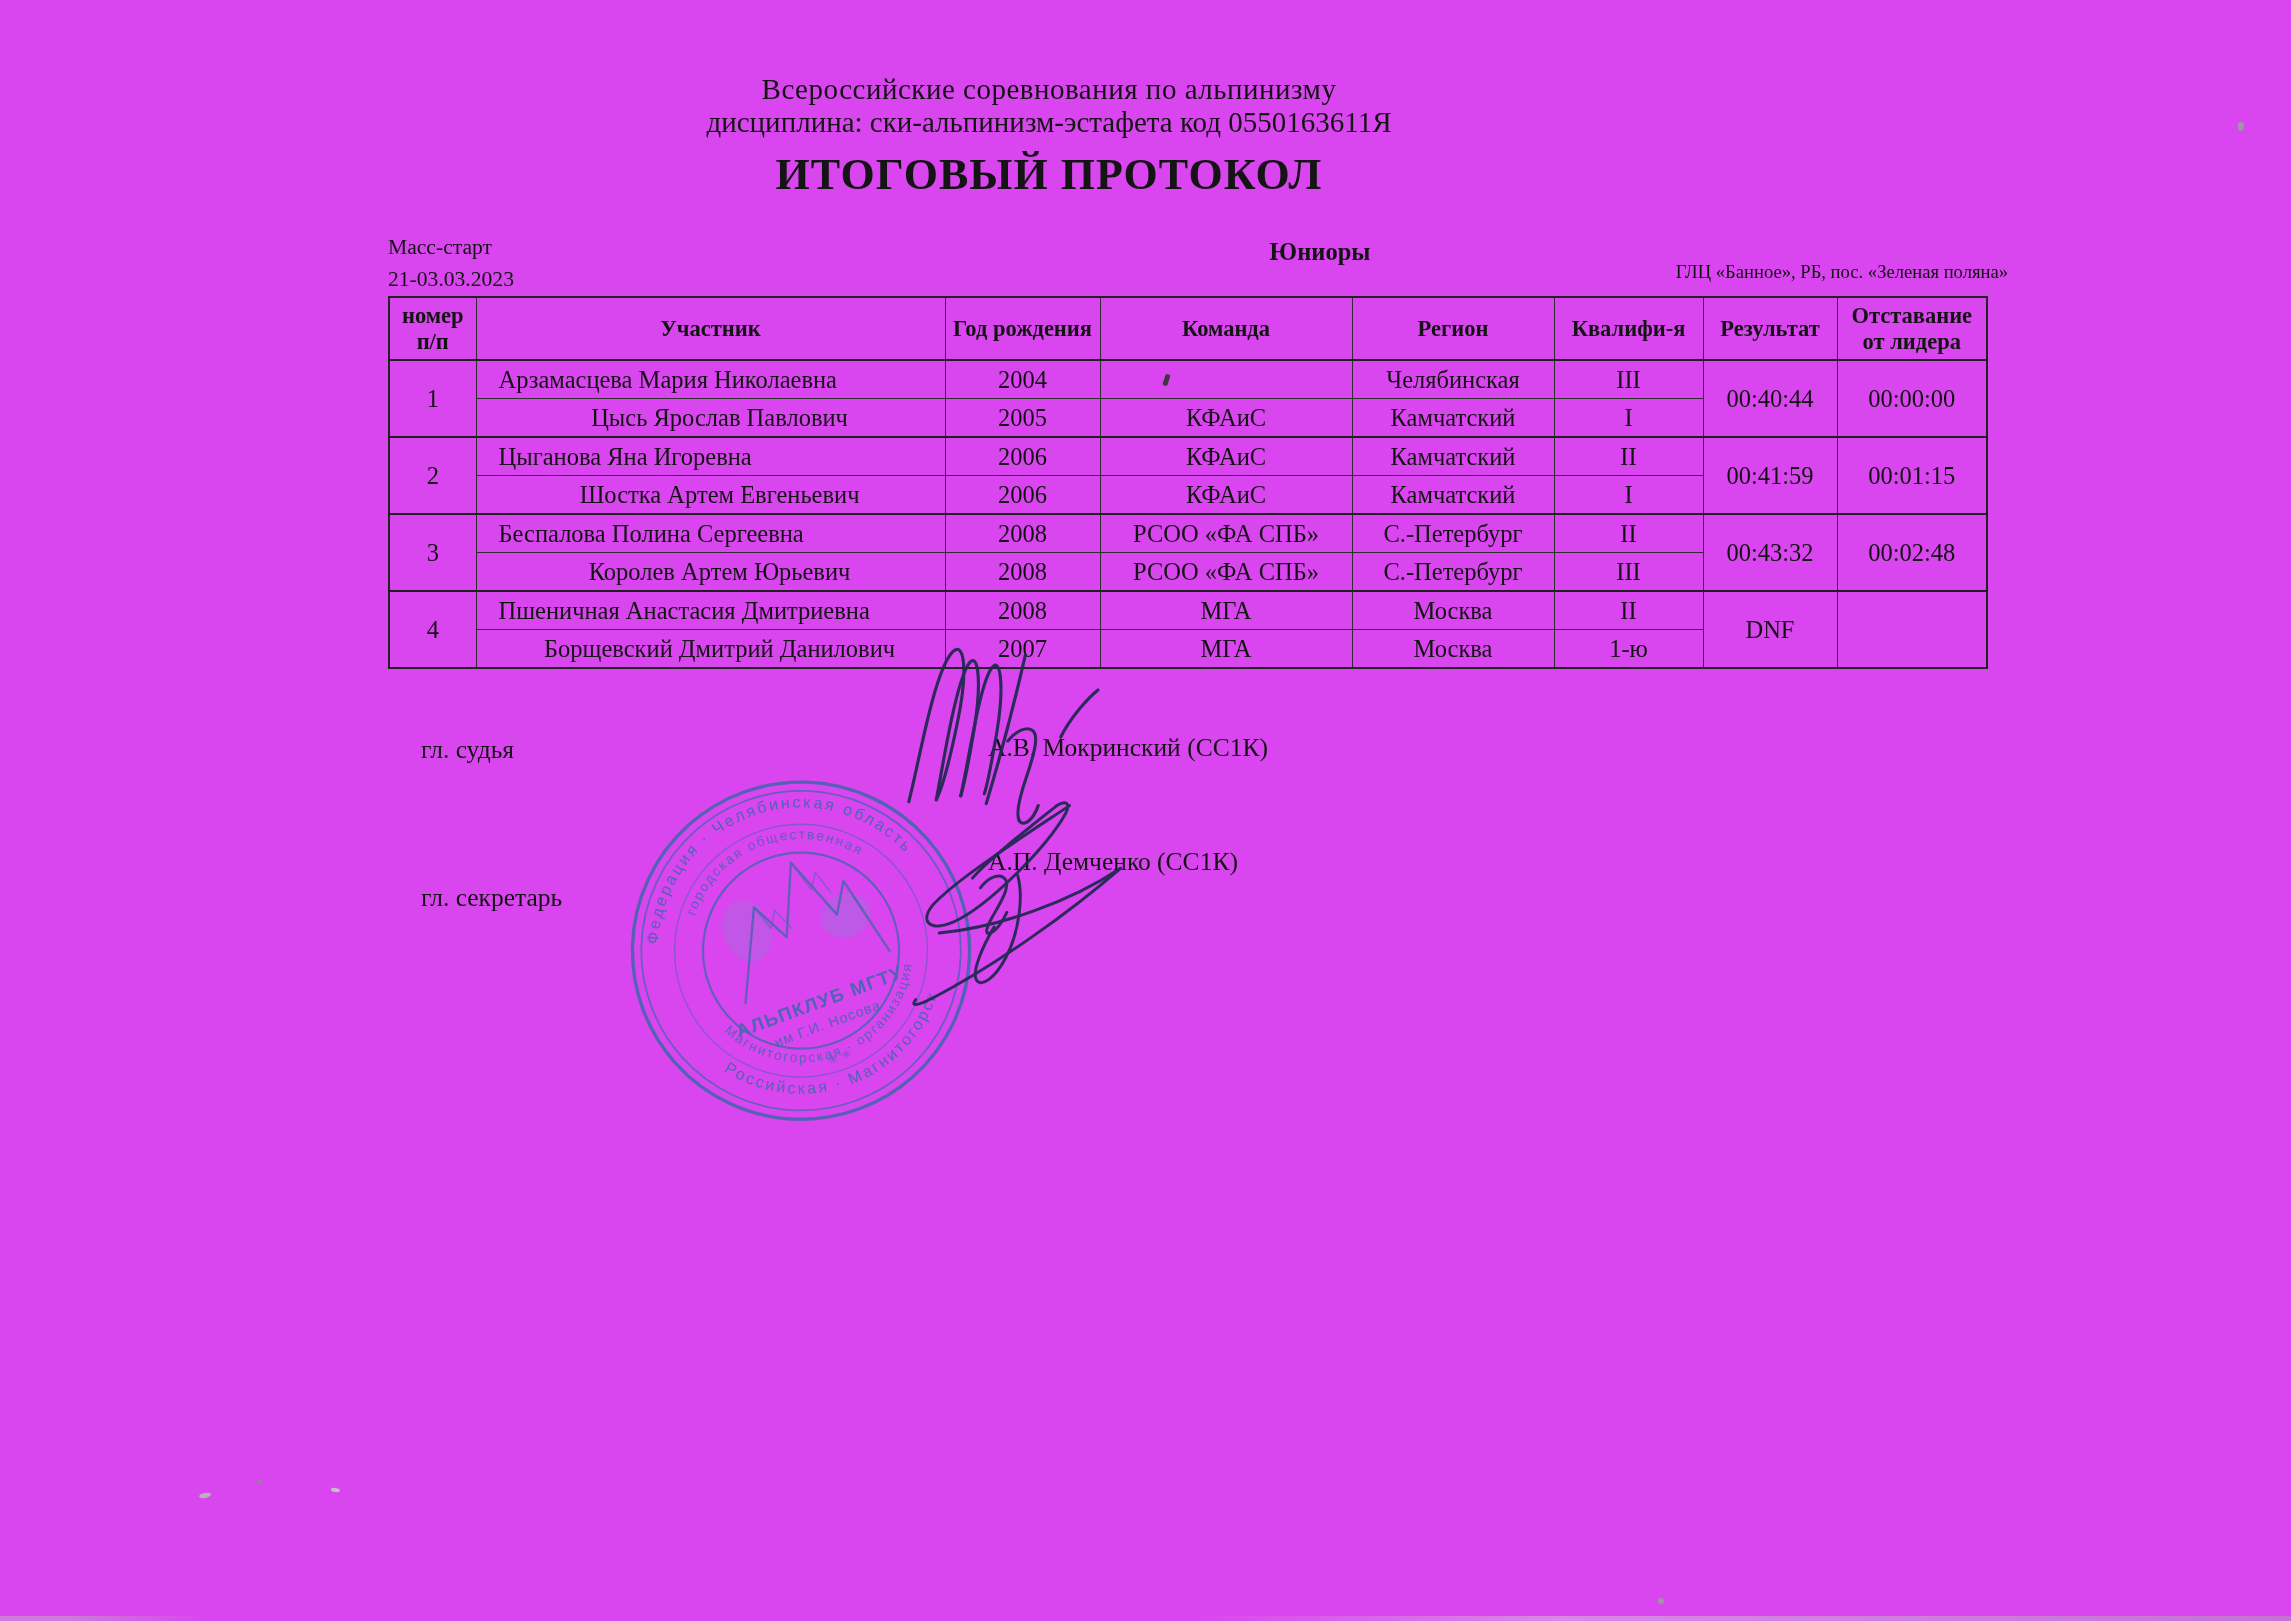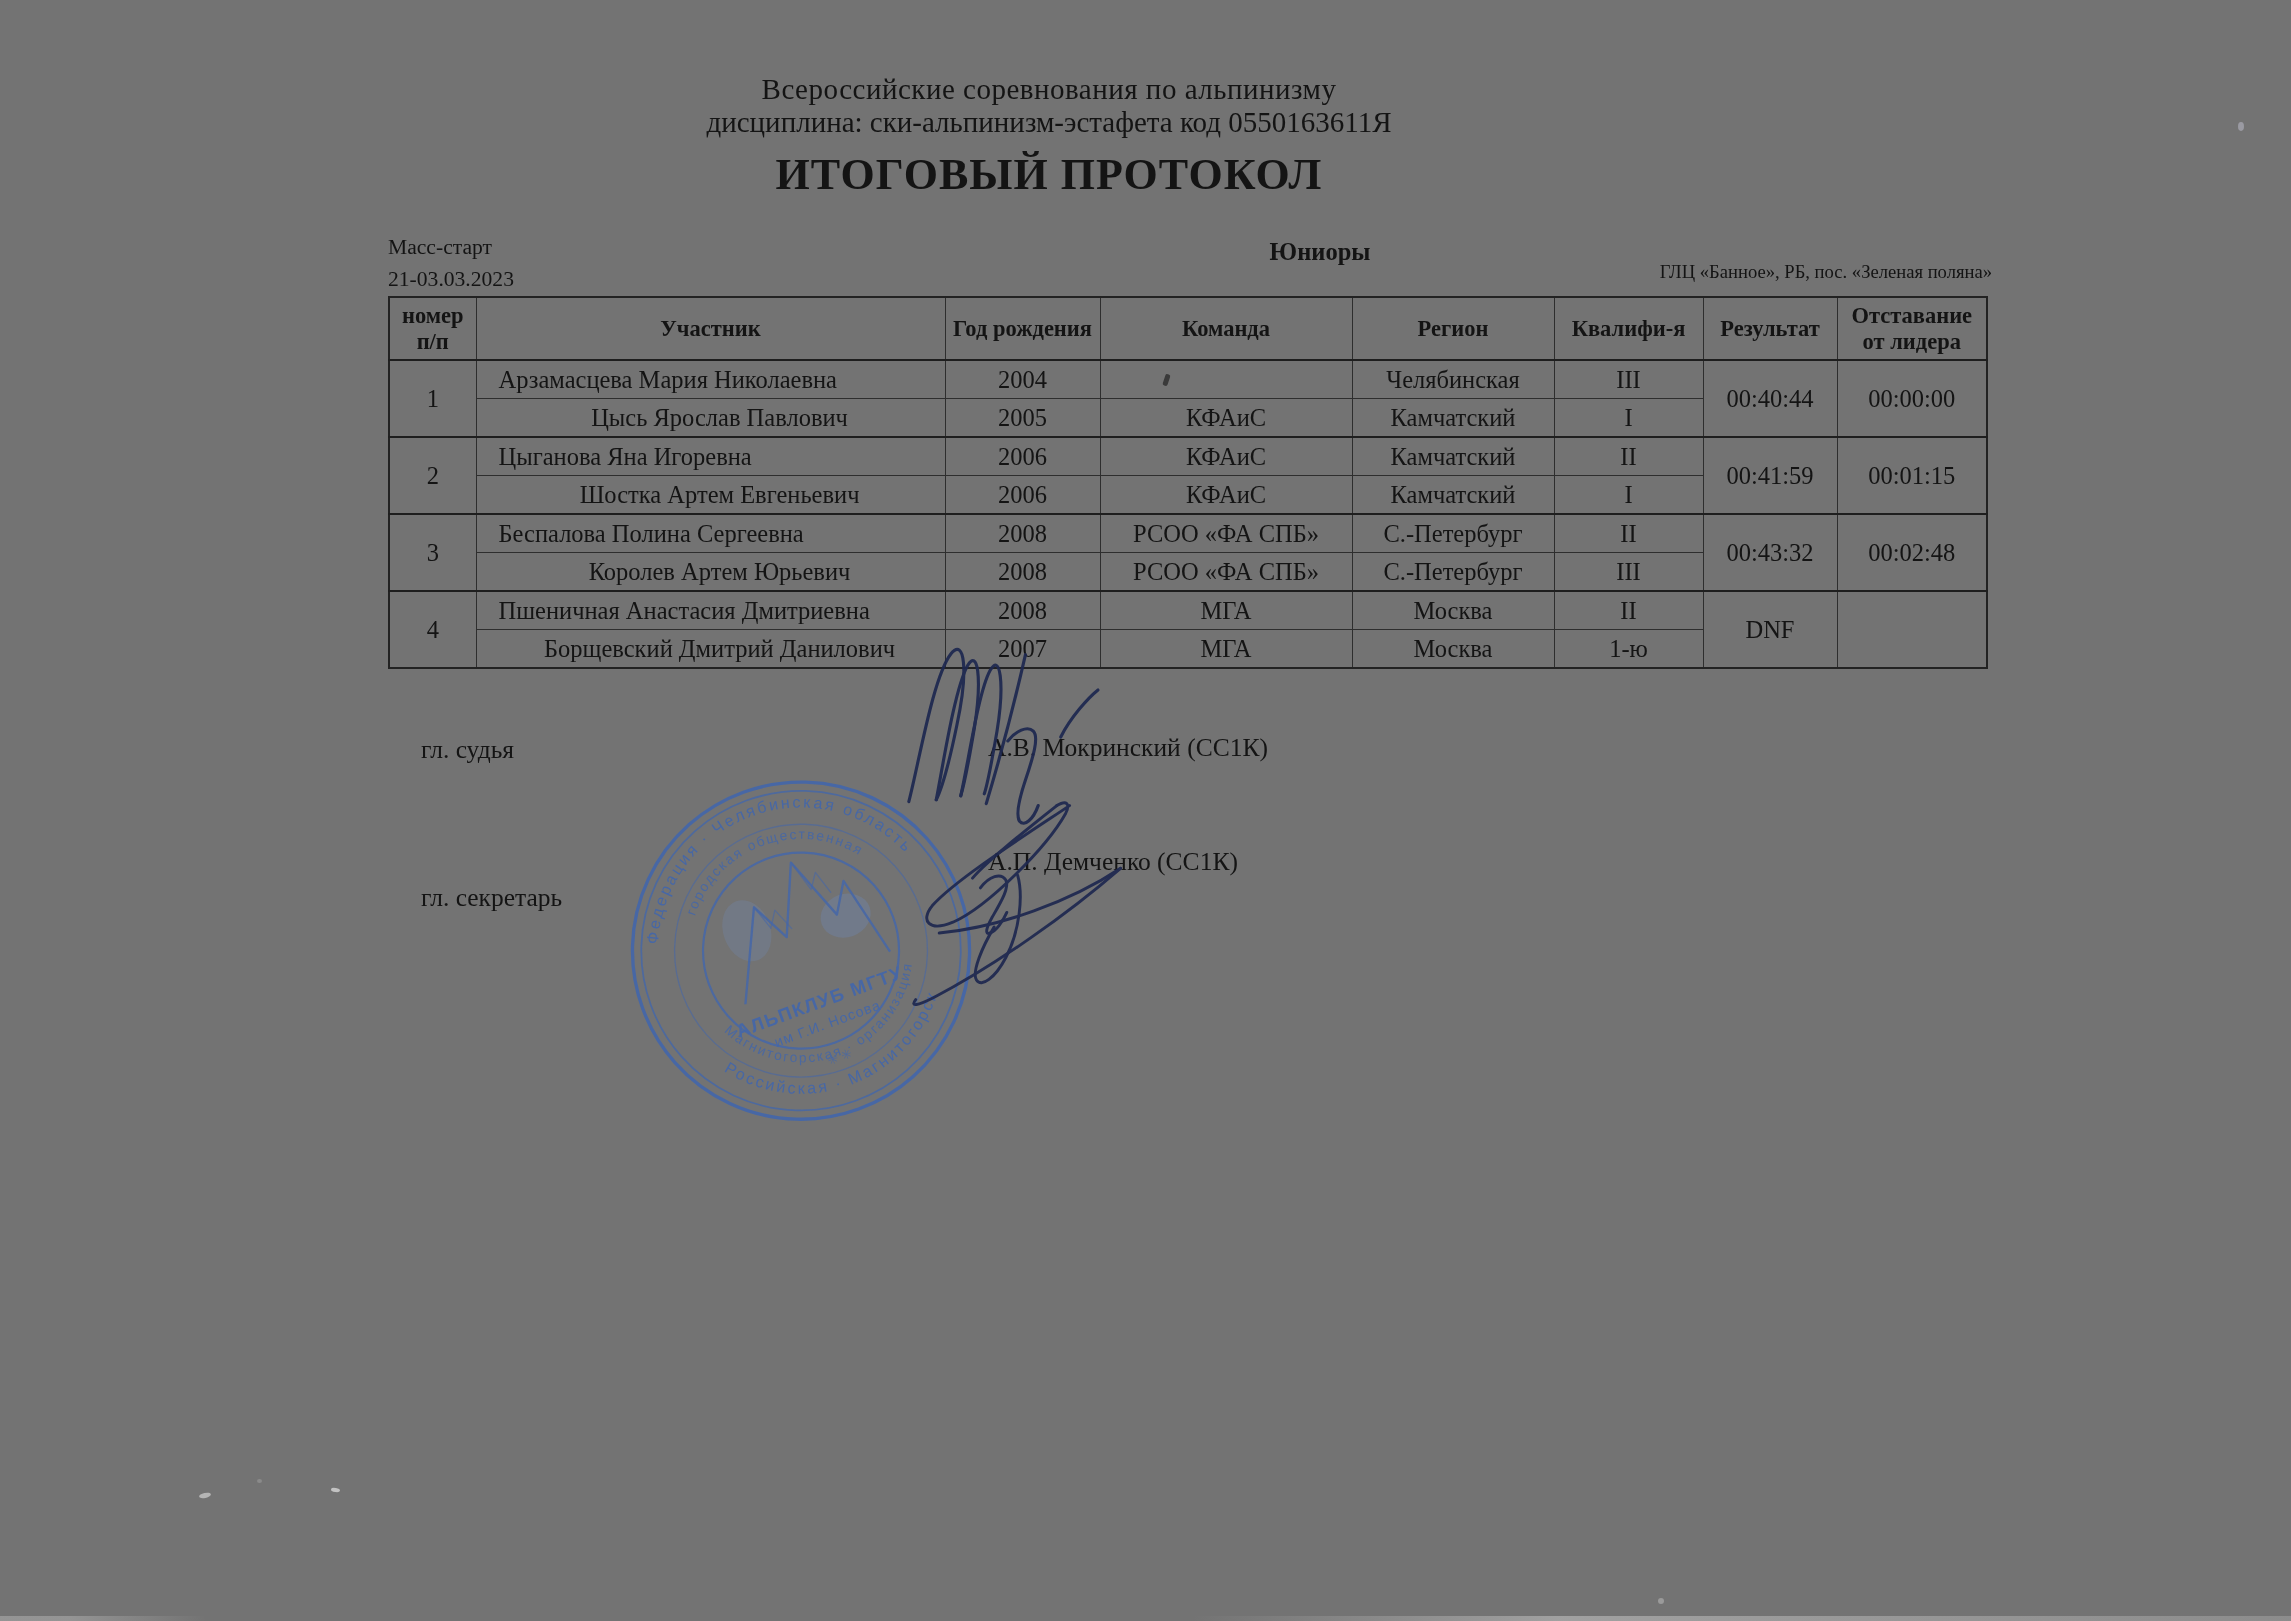--- a/index.html
+++ b/index.html
@@ -1,31 +1,31 @@
 <!DOCTYPE html>
 <html><head>
 <meta charset="utf-8">
 <style>
   html,body { margin:0; padding:0; background:#ffffff; }
   .page {
     position:relative; width:2292px; height:1621px;
-    background:#737373; overflow:hidden;
+    background:#d946ef; overflow:hidden;
     font-family:"Liberation Serif","DejaVu Serif",serif; color:#141414;
   }
 
   
   .title-block { position:absolute; left:0; top:73px; width:2098px; text-align:center; }
   .title-line1 { font-size:29px; letter-spacing:0.5px; }
   .title-line2 { font-size:29px; margin-top:0; }
   .title-line3 { font-size:44px; font-weight:bold; margin-top:9.8px; letter-spacing:1px; }
 
   .meta-left  { position:absolute; left:388px; top:231px; font-size:21.6px; line-height:32px; }
   .category   { position:absolute; left:1222px; top:238px; width:196px; text-align:center;
                 font-size:24.5px; font-weight:bold; }
-  .venue      { position:absolute; right:300px; top:261px; font-size:18.6px;margin-left:11px; }
+  .venue      { position:absolute; right:284px; top:261px; font-size:18.6px;margin-left:11px; }
 
   
   table.results {
     position:absolute; left:388px; top:296px; width:1599px;
     border-collapse:collapse; table-layout:fixed;
     border:2.9px solid #222;
   }
   .results th, .results td {
     border:1.6px solid #2e2e2e; padding:0 3.9px; overflow:hidden;
   }

